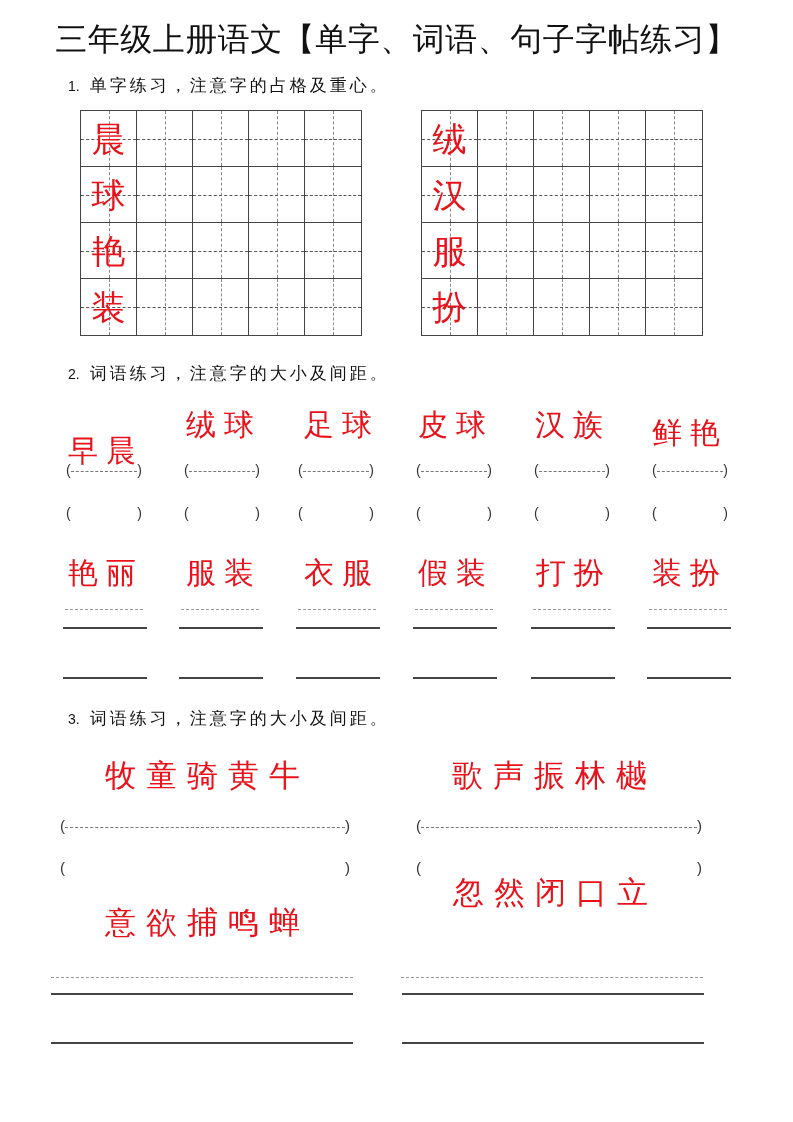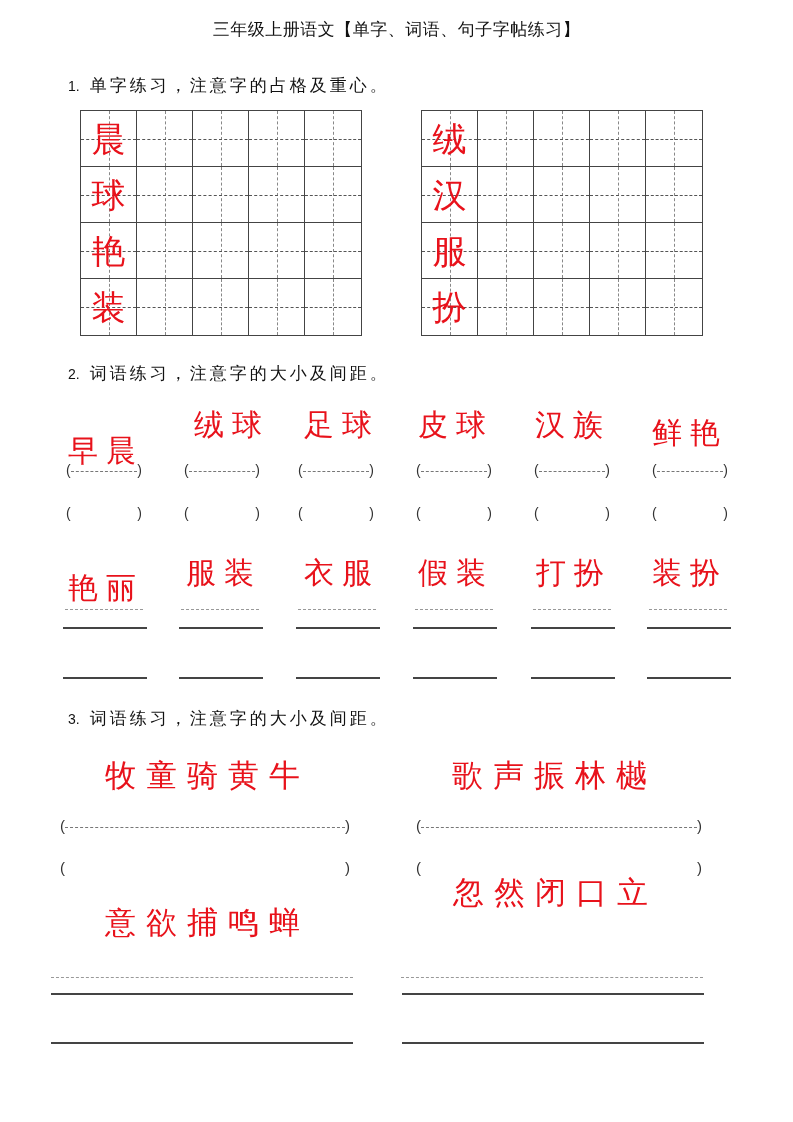--- a/index.html
+++ b/index.html
@@ -1,17 +1,17 @@
 <!DOCTYPE html>
 <html><head>
 <meta charset="utf-8">
 <style>
   html, body { margin:0; padding:0; background:#ffffff; }
   body { width:793px; height:1122px; position:relative; overflow:hidden; font-family:"DejaVu Sans", sans-serif; color:#111; }
-  .title { position:absolute; left:0; width:793px; top:18px; text-align:center; font-size:17px; font-weight:normal; letter-spacing:0.5px; color:#111; }
+  .title { position:absolute; left:0; width:793px; top:18px; text-align:center; font-size:32px; font-weight:normal; letter-spacing:0.5px; color:#111; }
   .instr { position:absolute; font-size:17px; letter-spacing:3px; color:#111; font-family:"DejaVu Serif", serif; }
   .instr .num { font-family:"Liberation Sans", sans-serif; font-size:14px; letter-spacing:0; margin-right:10px; }
   .red { color:#e8121b; font-family:"DejaVu Serif", serif; }
 
   
   .grid { position:absolute; border:1.5px solid #444; display:grid; grid-template-columns:repeat(5, 56px); grid-template-rows:repeat(4, 56px); }
   .cell { position:relative; border-right:1.5px solid #444; border-bottom:1.5px solid #444; box-sizing:border-box; }
   .cell:nth-child(5n) { border-right:none; }
   .cell.lastrow { border-bottom:none; }
   .cell::before { content:""; position:absolute; left:50%; top:0; bottom:0; border-left:1px dashed #888; }
@@ -105,21 +105,21 @@
     <div class="cell lastrow"></div>
     <div class="cell lastrow"></div>
     <div class="cell lastrow"></div>
 </div>
 
 <div class="instr" style="left:68px; top:362px;">
   <span class="num">2.</span><span>词语练习，注意字的大小及间距。</span>
 </div>
 
 <div class="word red" style="left:68px; top:405px;margin-top:26px;">早晨</div>
-<div class="word red" style="left:194px; top:405px;text-align:center;">绒球</div>
+<div class="word red" style="left:186px; top:405px;text-align:center;">绒球</div>
 <div class="word red" style="left:304px; top:405px;">足球</div>
 <div class="word red" style="left:418px; top:405px;">皮球</div>
 <div class="word red" style="left:535px; top:405px;">汉族</div>
 <div class="word red" style="left:652px; top:413px;">鲜艳</div>
 
 <div class="pinyin-box" style="left:66px; top:462px;">
     <span class="l">(</span>
     <span class="dash"></span>
     <span class="r">)</span>
   </div>
@@ -167,21 +167,21 @@
   </div>
 <div class="pinyin-box" style="left:534px; top:505px;">
     <span class="l">(</span>
     <span class="r">)</span>
   </div>
 <div class="pinyin-box" style="left:652px; top:505px;">
     <span class="l">(</span>
     <span class="r">)</span>
   </div>
 
-<div class="word red" style="left:68px; top:553px;margin-top:15px;">艳丽</div>
+<div class="word red" style="left:68px; top:553px;">艳丽</div>
 <div class="word red" style="left:186px; top:553px;">服装</div>
 <div class="word red" style="left:304px; top:553px;">衣服</div>
 <div class="word red" style="left:418px; top:553px;">假装</div>
 <div class="word red" style="left:536px; top:553px;">打扮</div>
 <div class="word red" style="left:652px; top:553px;">装扮</div>
 
 <div class="wline-dash" style="left:65px; top:609px;"></div>
 <div class="wline-dash" style="left:181px; top:609px;"></div>
 <div class="wline-dash" style="left:298px; top:609px;"></div>
 <div class="wline-dash" style="left:415px; top:609px;"></div>

